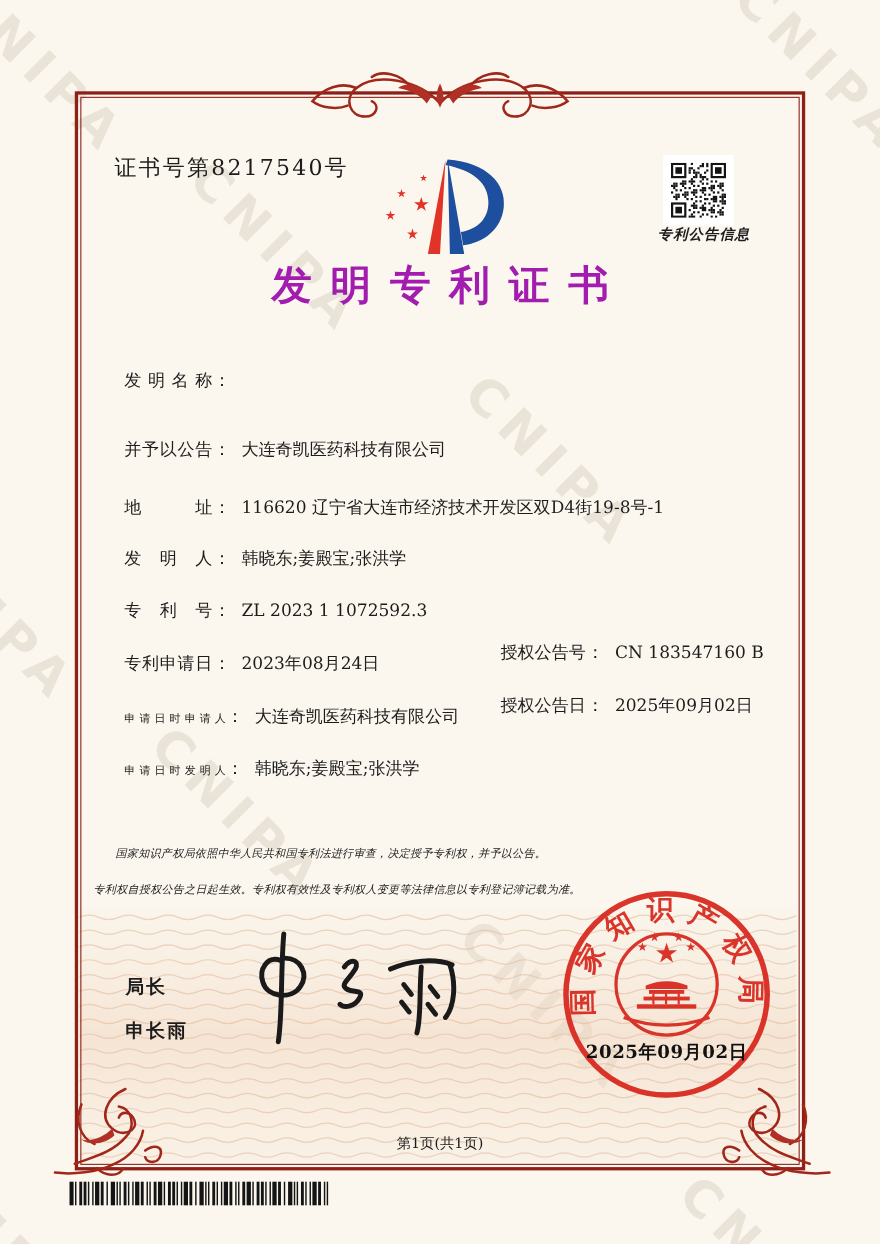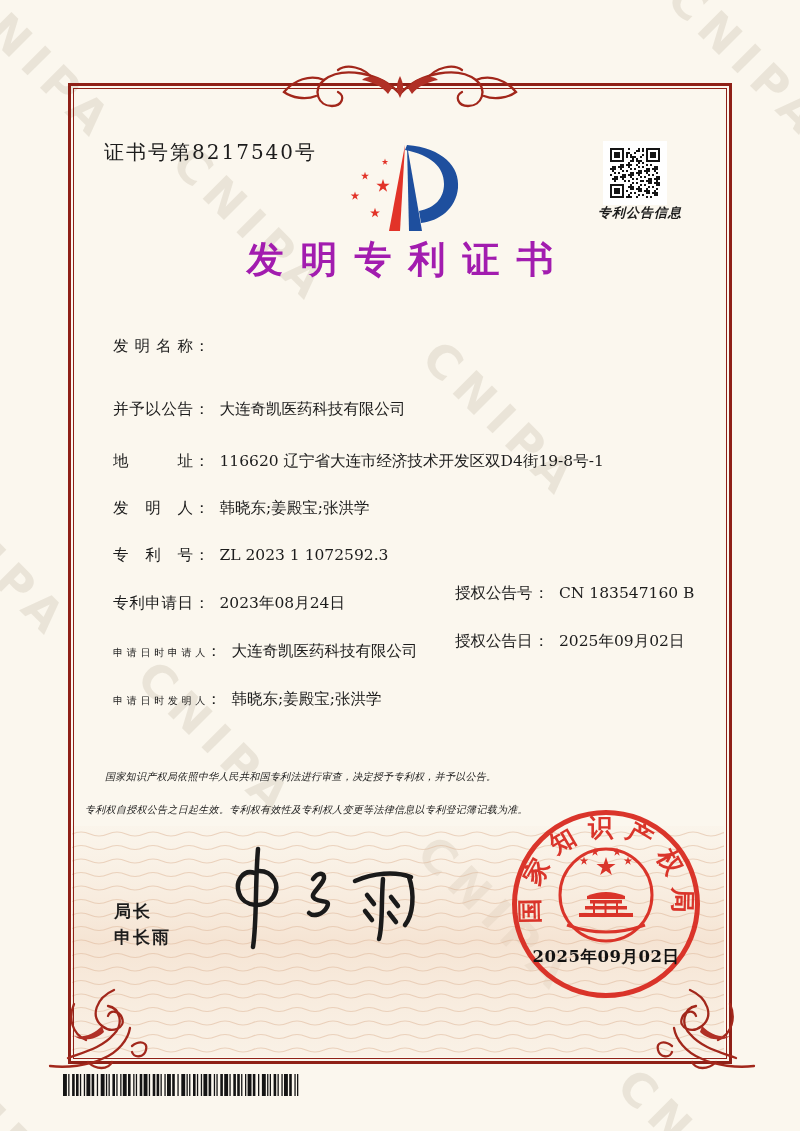--- a/index.html
+++ b/index.html
@@ -34,21 +34,21 @@
   .lab2{display:inline-block;}
   .colon{margin-left:1px;}
   .val{margin-left:10px;}
   
   .statement{position:absolute;left:85px;top:760px;width:632px;font-size:10px;font-style:italic;
              line-height:33px;letter-spacing:.3px;text-align:justify;}
   .statement .ln1{text-indent:2em;}
   
   .sig-label{position:absolute;left:114px;font-family:"DejaVu Sans","Liberation Sans",sans-serif;
              font-weight:700;font-size:17px;letter-spacing:2px;}
-  .sig-title{top:886px;margin-top:14px;} .sig-name{top:926px;}
+  .sig-title{top:886px;} .sig-name{top:926px;}
   .sig-script{position:absolute;left:225px;top:843px;}
   .sig-script path{fill:none;stroke:#1a1a1a;stroke-width:4.5;stroke-linecap:round;}
   
   .seal{position:absolute;left:509px;top:807px;width:194px;height:194px;opacity:.93;}
   .seal-ring-text{font-family:"DejaVu Serif","Liberation Serif",serif;font-size:25px;font-weight:700;
                   letter-spacing:11px;fill:#D8271D;}
   .seal-date{position:absolute;left:509px;top:946px;width:194px;text-align:center;
              font-size:16.5px;font-weight:700;color:#121212;letter-spacing:.5px;}
   
   .page-info{position:absolute;left:0;top:1031px;width:100%;text-align:center;font-size:13px;}
@@ -435,20 +435,21 @@
       <rect x="76" y="99" width="42" height="3.5"></rect>
       <rect x="70" y="106" width="54" height="4"></rect>
       <rect x="84" y="96" width="2" height="10"></rect>
       <rect x="95.5" y="96" width="2" height="10"></rect>
       <rect x="107" y="96" width="2" height="10"></rect>
       <path d="M58,118 Q97,132 136,118" fill="none" stroke="#D8271D" stroke-width="3"></path>
     </g>
   </svg>
   <div class="seal-date">2025年09月02日</div>
 
+  <div class="page-info">第1页(共1页)</div>
   <svg id="barcode-svg" class="barcode" width="242" height="22" viewBox="0 0 242 22">
       <rect x="0" y="0" width="3.9000000000000004" height="22" fill="#141414"></rect>
       <rect x="5.2" y="0" width="1.3" height="22" fill="#141414"></rect>
       <rect x="9.100000000000001" y="0" width="2.6" height="22" fill="#141414"></rect>
       <rect x="13.000000000000002" y="0" width="2.6" height="22" fill="#141414"></rect>
       <rect x="16.900000000000002" y="0" width="1.3" height="22" fill="#141414"></rect>
       <rect x="20.800000000000004" y="0" width="1.3" height="22" fill="#141414"></rect>
       <rect x="23.400000000000006" y="0" width="3.9000000000000004" height="22" fill="#141414"></rect>
       <rect x="28.600000000000005" y="0" width="2.6" height="22" fill="#141414"></rect>
       <rect x="33.800000000000004" y="0" width="1.3" height="22" fill="#141414"></rect>

